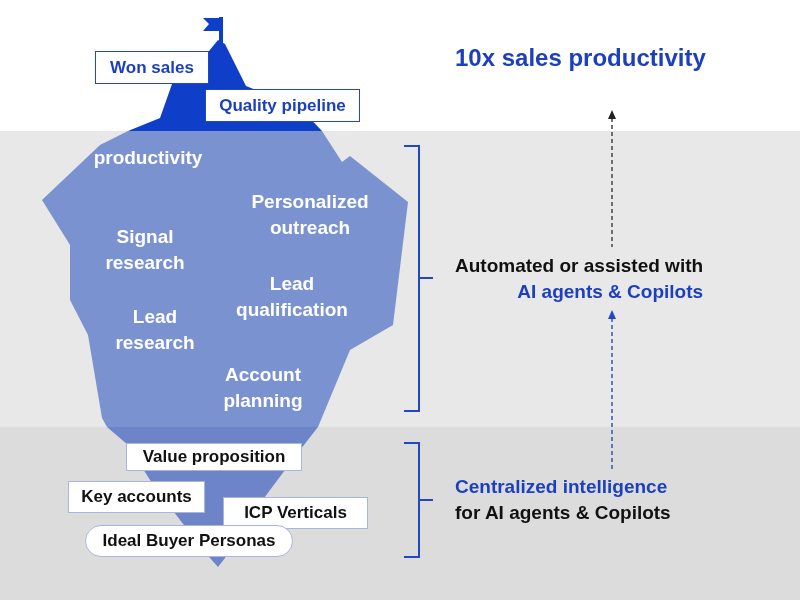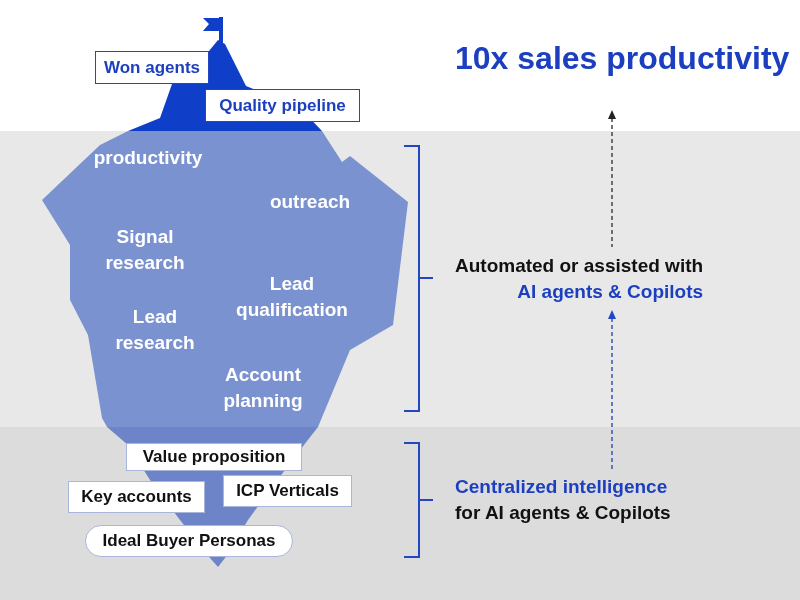--- a/index.html
+++ b/index.html
@@ -10,21 +10,21 @@
   .band-mid { top:131px; height:296px; background:#e8e8e8; }
   .band-bot { top:427px; height:173px; background:#dcdcdc; }
   svg.art { position:absolute; left:0; top:0; }
   .lbl-box { position:absolute; background:#ffffff; border:1px solid #a9b6dc; box-sizing:border-box;
              font-weight:bold; display:flex; align-items:center; justify-content:center; white-space:nowrap; }
   .blue-box { color:#1b3fbf; font-size:17px; border-color:#2346c2; }
   .dark-box { color:#111111; font-size:17px; }
   .ice-text { position:absolute; color:#ffffff; font-weight:bold; font-size:19px; line-height:26px;
               text-align:center; white-space:nowrap; }
   .side-text { position:absolute; font-weight:bold; white-space:nowrap; }
-  .big { font-size:32px; line-height:30px; }
+  .big { font-size:24px; line-height:30px; }
   .mid { font-size:19px; line-height:26px; }
   .c-blue { color:#1b3fbf; }
   .c-dark { color:#111111; }
 </style>
 </head>
 <body>
 
 <div class="band band-top"></div>
 <div class="band band-mid"></div>
 <div class="band band-bot"></div>
@@ -56,27 +56,28 @@
     <line x1="612" y1="118" x2="612" y2="247" stroke="#444444" stroke-width="1.5" stroke-dasharray="4,3"></line>
     <polygon points="608,119 616,119 612,110" fill="#222222"></polygon>
   </g>
 
   <g>
     <line x1="612" y1="318" x2="612" y2="469" stroke="#3653b5" stroke-width="1.5" stroke-dasharray="4,3"></line>
     <polygon points="608,319 616,319 612,310" fill="#2346c2"></polygon>
   </g>
 </svg>
 
-<div class="lbl-box blue-box" style="left:95px; top:51px; width:114px; height:33px;">Won agents</div>
+<div class="lbl-box blue-box" style="left:95px; top:51px; width:114px; height:33px;">Won sales</div>
 <div class="lbl-box blue-box" style="left:205px; top:89px; width:155px; height:33px;">Quality pipeline</div>
 
 <div class="ice-text" style="left:88px; top:145px; width:120px;">
   <div>productivity</div>
 </div>
 <div class="ice-text" style="left:240px; top:189px; width:140px;">
+  <div>Personalized</div>
   <div>outreach</div>
 </div>
 <div class="ice-text" style="left:90px; top:224px; width:110px;">
   <div>Signal</div>
   <div>research</div>
 </div>
 <div class="ice-text" style="left:222px; top:271px; width:140px;">
   <div>Lead</div>
   <div>qualification</div>
 </div>
@@ -84,21 +85,21 @@
   <div>Lead</div>
   <div>research</div>
 </div>
 <div class="ice-text" style="left:208px; top:362px; width:110px;">
   <div>Account</div>
   <div>planning</div>
 </div>
 
 <div class="lbl-box dark-box" style="left:126px; top:443px; width:176px; height:28px;">Value proposition</div>
 <div class="lbl-box dark-box" style="left:68px; top:481px; width:137px; height:32px;">Key accounts</div>
-<div class="lbl-box dark-box" style="left:223px; top:475px; width:129px; height:32px;">ICP Verticals</div>
+<div class="lbl-box dark-box" style="left:223px; top:497px; width:145px; height:32px;">ICP Verticals</div>
 <div class="lbl-box dark-box" style="left:85px; top:525px; width:208px; height:32px;border-radius:16px;">Ideal Buyer Personas</div>
 
 <div class="side-text big" style="left:455px; top:43px;">
   <div class="c-blue">10x sales productivity</div>
 </div>
 <div class="side-text mid" style="left:455px; top:253px;text-align:right;">
   <div class="c-dark">Automated or assisted with</div>
   <div class="c-blue">AI agents &amp; Copilots</div>
 </div>
 <div class="side-text mid" style="left:455px; top:474px;">

